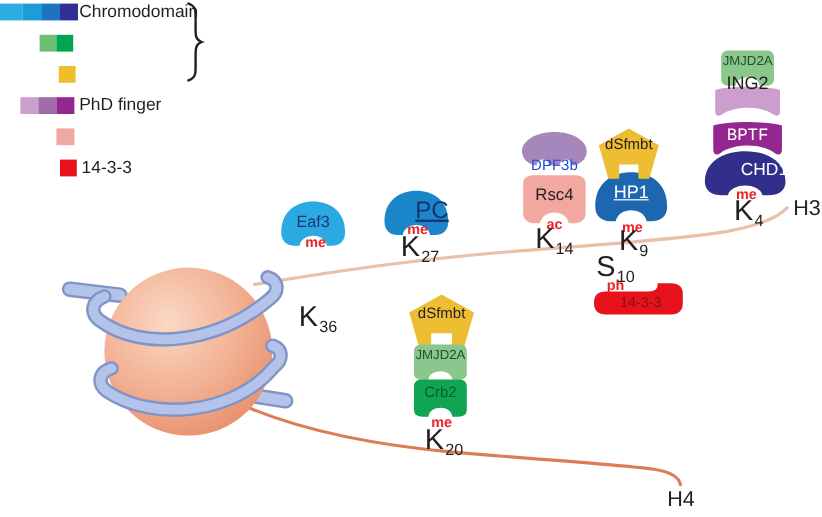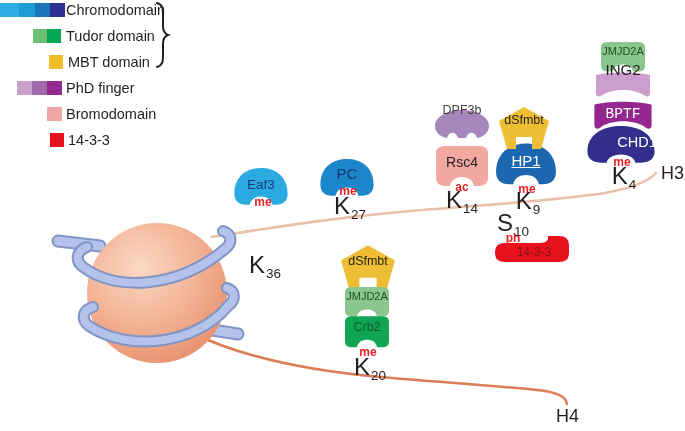--- a/index.html
+++ b/index.html
@@ -72,46 +72,43 @@
   </svg>
 
   <div class="lab" style="left:0;top:3px;">
     <span class="sw" style="width: 19px; background: rgb(43, 172, 226);"></span><span class="sw" style="width: 16px; background: rgb(30, 156, 216);"></span><span class="sw" style="width: 15px; background: rgb(28, 117, 188);"></span><span class="sw" style="width: 15px; background: rgb(46, 49, 146);"></span>
   </div>
   <div class="lab lg-label" style="left:66px;top:2px;">Chromodomain</div>
 
   <div class="lab" style="left:33px;top:29px;">
     <span class="sw" style="width: 14px; background: rgb(108, 190, 113);"></span><span class="sw" style="width: 14px; background: rgb(0, 166, 81);"></span>
   </div>
-  <div class="lab lg-label" style="left:66px;top:28px;">Tudor domain</div>
 
   <div class="lab" style="left:49px;top:55px;">
     <span class="sw" style="width: 14px; background: rgb(239, 191, 42);"></span>
   </div>
-  <div class="lab lg-label" style="left:68px;top:54px;">MBT domain</div>
 
   <div class="lab" style="left:17px;top:81px;">
     <span class="sw" style="width: 15px; background: rgb(201, 160, 202);"></span><span class="sw" style="width: 15px; background: rgb(159, 107, 171);"></span><span class="sw" style="width: 15px; background: rgb(146, 39, 143);"></span>
   </div>
   <div class="lab lg-label" style="left:66px;top:80px;">PhD finger</div>
 
   <div class="lab" style="left:47px;top:107px;">
     <span class="sw" style="width: 15px; background: rgb(240, 168, 164);"></span>
   </div>
-  <div class="lab lg-label" style="left:66px;top:106px;">Bromodomain</div>
 
   <div class="lab" style="left:50px;top:133px;">
     <span class="sw" style="width: 14px; background: rgb(232, 18, 28);"></span>
   </div>
   <div class="lab lg-label" style="left:68px;top:132px;">14-3-3</div>
 
 
   <div class="plabel" style="left:261px;top:177px;font-size:13.5px;color:#173A78;">Eaf3</div>
-  <div class="plabel" style="left:347px;top:165px;font-size:15px;color:#14356E;">PC</div>
-  <div class="plabel" style="left:462px;top:103px;font-size:12.5px;color:#404040;">DPF3b</div>
+  <div class="plabel" style="left:360px;top:165px;font-size:20px;color:#14356E;text-decoration:underline;">PC</div>
+  <div class="plabel" style="left:462px;top:131px;font-size:12.5px;color:#1d4ed8;">DPF3b</div>
   <div class="plabel" style="left:462px;top:154px;font-size:14px;color:#231F20;">Rsc4</div>
   <div class="plabel" style="left:524px;top:113px;font-size:12.5px;color:#231F20;">dSfmbt</div>
   <div class="plabel" style="left:526px;top:152px;font-size:15px;color:#ffffff;text-decoration:underline;">HP1</div>
   <div class="plabel" style="left:623px;top:45px;font-size:11px;color:#234F26;">JMJD2A</div>
   <div class="plabel" style="left:623px;top:61px;font-size:15px;color:#231F20;">ING2</div>
   <div class="plabel" style="left:623px;top:106px;font-size:14.5px;color:#ffffff;font-family:Liberation Mono, monospace;">BPTF</div>
   <div class="plabel" style="left:621px;top:134px;font-size:14.5px;color:#ffffff;margin-left:16px;">CHD1</div>
   <div class="plabel" style="left:368px;top:254px;font-size:12.5px;color:#231F20;">dSfmbt</div>
   <div class="plabel" style="left:367px;top:290px;font-size:11px;color:#234F26;">JMJD2A</div>
   <div class="plabel" style="left:367px;top:320px;font-size:12.5px;color:#0A5C30;">Crb2</div>

